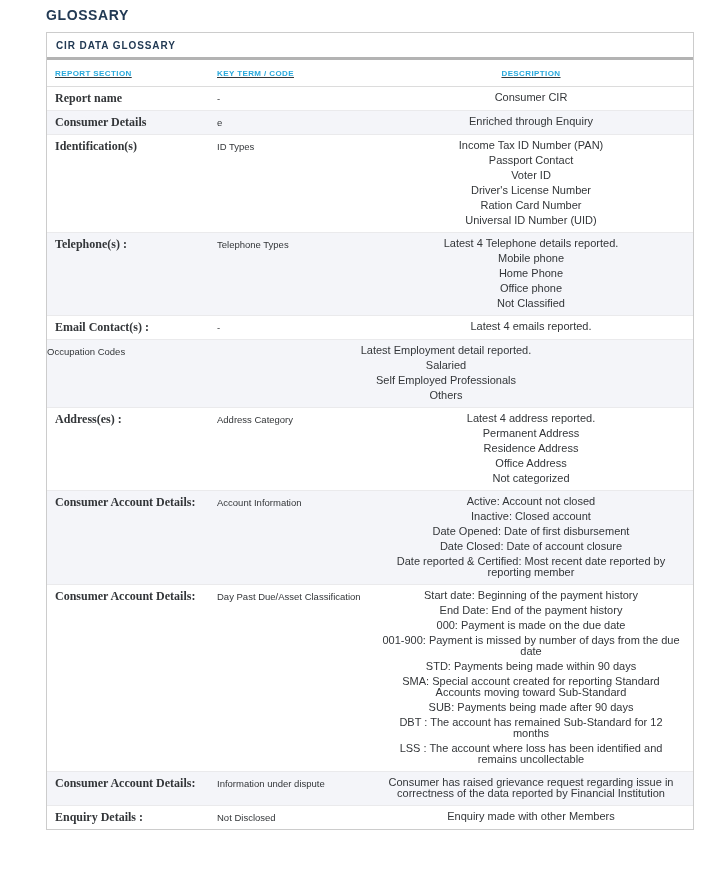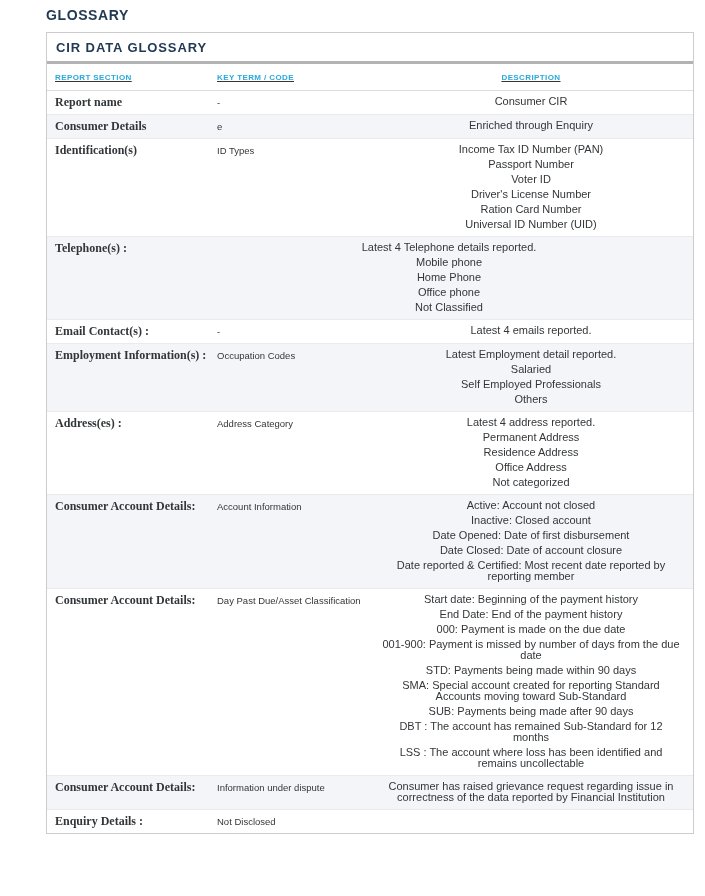--- a/index.html
+++ b/index.html
@@ -30,21 +30,21 @@
     color: var(--navy);
   }
 
   .glossary-table {
     width: 648px;
     border: 1px solid var(--border);
     background: #fff;
   }
   .table-title {
     padding: 7px 9px 6px 9px;
-    font-size: 13px;
+    font-size: 10px;
     font-weight: bold;
     letter-spacing: 0.9px;
     color: var(--navy);
   }
   .thick-divider { height: 3px; background: var(--thick); }
 
   .header-row { display: flex; border-bottom: 1px solid #dcdcdc; text-decoration: underline; }
   .th {
     color: var(--accent);
     font-size: 8px;
@@ -101,46 +101,46 @@
           <div class="col c2 keyterm-cell">e</div>
           <div class="col c3">
             <div class="desc-line">Enriched through Enquiry</div>
           </div>
         </div>
         <div class="row">
           <div class="col c1 section-cell">Identification(s)</div>
           <div class="col c2 keyterm-cell">ID Types</div>
           <div class="col c3">
             <div class="desc-line">Income Tax ID Number (PAN)</div>
-            <div class="desc-line">Passport Number</div>
+            <div class="desc-line">Passport Contact</div>
             <div class="desc-line">Voter ID</div>
             <div class="desc-line">Driver's License Number</div>
             <div class="desc-line">Ration Card Number</div>
             <div class="desc-line">Universal ID Number (UID)</div>
           </div>
         </div>
         <div class="row">
           <div class="col c1 section-cell">Telephone(s) :</div>
+          <div class="col c2 keyterm-cell">Telephone Types</div>
           <div class="col c3">
             <div class="desc-line">Latest 4 Telephone details reported.</div>
             <div class="desc-line">Mobile phone</div>
             <div class="desc-line">Home Phone</div>
             <div class="desc-line">Office phone</div>
             <div class="desc-line">Not Classified</div>
           </div>
         </div>
         <div class="row">
           <div class="col c1 section-cell">Email Contact(s) :</div>
           <div class="col c2 keyterm-cell">-</div>
           <div class="col c3">
             <div class="desc-line">Latest 4 emails reported.</div>
           </div>
         </div>
         <div class="row">
-          <div class="col c1 section-cell">Employment Information(s) :</div>
           <div class="col c2 keyterm-cell">Occupation Codes</div>
           <div class="col c3">
             <div class="desc-line">Latest Employment detail reported.</div>
             <div class="desc-line">Salaried</div>
             <div class="desc-line">Self Employed Professionals</div>
             <div class="desc-line">Others</div>
           </div>
         </div>
         <div class="row">
           <div class="col c1 section-cell">Address(es) :</div>
@@ -182,17 +182,20 @@
         <div class="row">
           <div class="col c1 section-cell">Consumer Account Details:</div>
           <div class="col c2 keyterm-cell">Information under dispute</div>
           <div class="col c3">
             <div class="desc-line">Consumer has raised grievance request regarding issue in correctness of the data reported by Financial Institution</div>
           </div>
         </div>
         <div class="row">
           <div class="col c1 section-cell">Enquiry Details :</div>
           <div class="col c2 keyterm-cell">Not Disclosed</div>
+          <div class="col c3">
+            <div class="desc-line">Enquiry made with other Members</div>
+          </div>
         </div>
       </div>
   </div>
 
 </div>
 
 </body></html>

